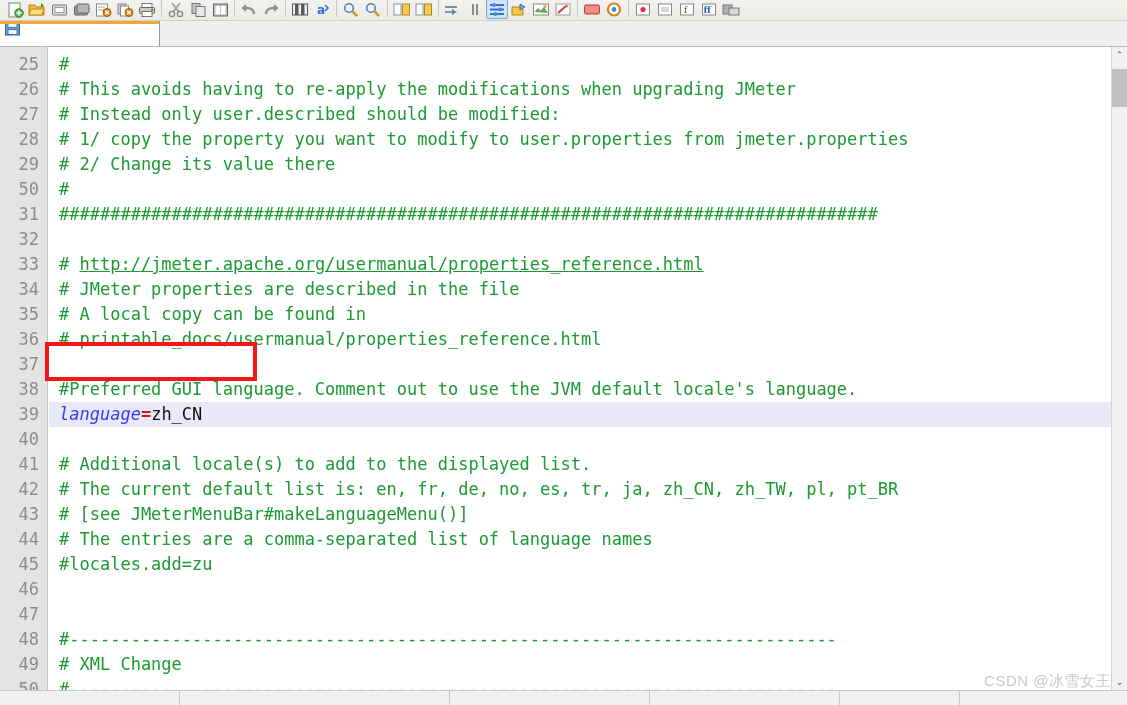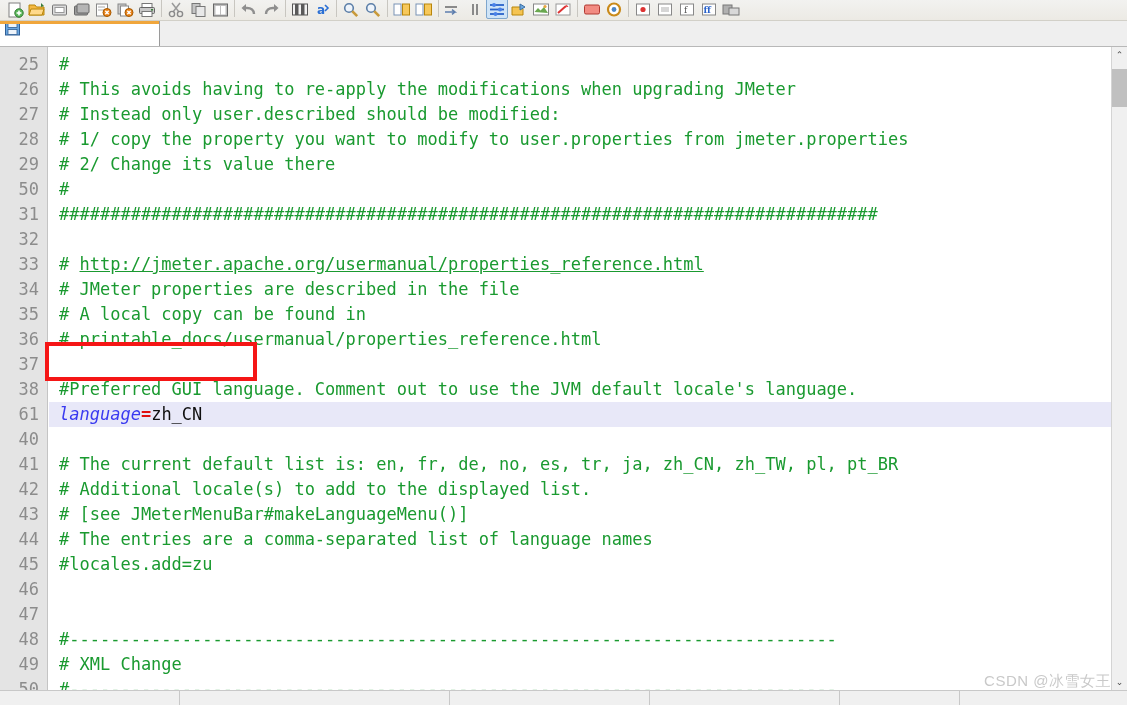--- a/index.html
+++ b/index.html
@@ -433,21 +433,21 @@
           <div class="lnum">29</div>
           <div class="lnum">50</div>
           <div class="lnum">31</div>
           <div class="lnum">32</div>
           <div class="lnum">33</div>
           <div class="lnum">34</div>
           <div class="lnum">35</div>
           <div class="lnum">36</div>
           <div class="lnum">37</div>
           <div class="lnum">38</div>
-          <div class="lnum">61</div>
+          <div class="lnum">39</div>
           <div class="lnum">40</div>
           <div class="lnum">41</div>
           <div class="lnum">42</div>
           <div class="lnum">43</div>
           <div class="lnum">44</div>
           <div class="lnum">45</div>
           <div class="lnum">46</div>
           <div class="lnum">47</div>
           <div class="lnum">48</div>
           <div class="lnum">49</div>
@@ -465,22 +465,22 @@
           <div class="line"><span class="tok-comment">################################################################################</span></div>
           <div class="line">&nbsp;</div>
           <div class="line"><span class="tok-comment"># </span><span class="tok-link">http://jmeter.apache.org/usermanual/properties_reference.html</span></div>
           <div class="line"><span class="tok-comment"># JMeter properties are described in the file</span></div>
           <div class="line"><span class="tok-comment"># A local copy can be found in</span></div>
           <div class="line"><span class="tok-comment"># printable_docs/usermanual/properties_reference.html</span></div>
           <div class="line">&nbsp;</div>
           <div class="line"><span class="tok-comment">#Preferred GUI language. Comment out to use the JVM default locale's language.</span></div>
           <div class="line current"><span class="tok-key">language</span><span class="tok-eq">=</span><span class="tok-val">zh_CN</span></div>
           <div class="line">&nbsp;</div>
+          <div class="line"><span class="tok-comment"># Additional locale(s) to add to the displayed list.</span></div>
           <div class="line"><span class="tok-comment"># The current default list is: en, fr, de, no, es, tr, ja, zh_CN, zh_TW, pl, pt_BR</span></div>
-          <div class="line"><span class="tok-comment"># Additional locale(s) to add to the displayed list.</span></div>
           <div class="line"><span class="tok-comment"># [see JMeterMenuBar#makeLanguageMenu()]</span></div>
           <div class="line"><span class="tok-comment"># The entries are a comma-separated list of language names</span></div>
           <div class="line"><span class="tok-comment">#locales.add=zu</span></div>
           <div class="line">&nbsp;</div>
           <div class="line">&nbsp;</div>
           <div class="line"><span class="tok-comment">#---------------------------------------------------------------------------</span></div>
           <div class="line"><span class="tok-comment"># XML Change</span></div>
           <div class="line"><span class="tok-comment">#---------------------------------------------------------------------------</span></div>
         </div>
     </div>

